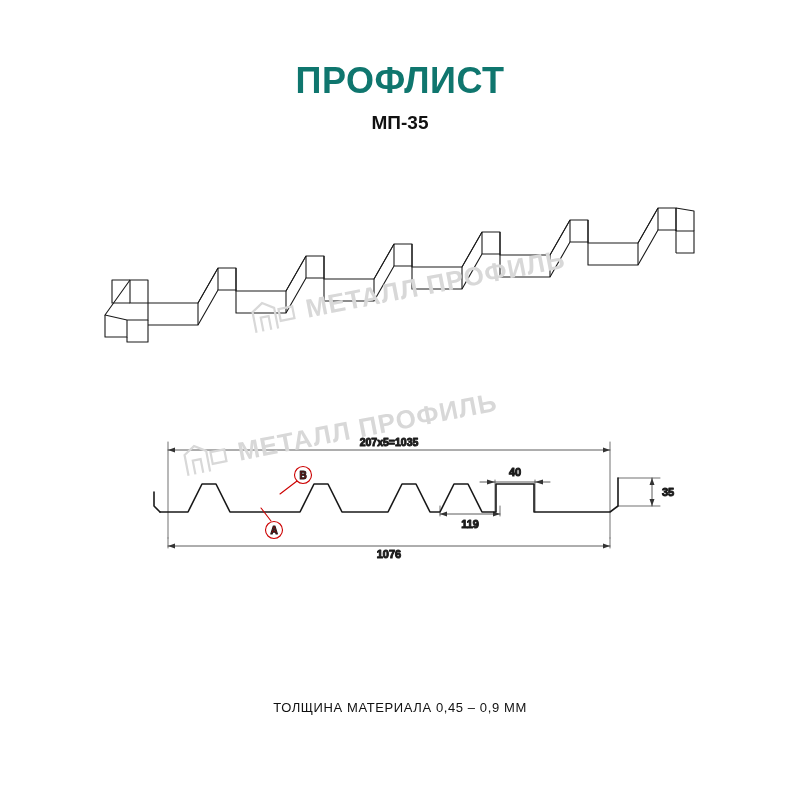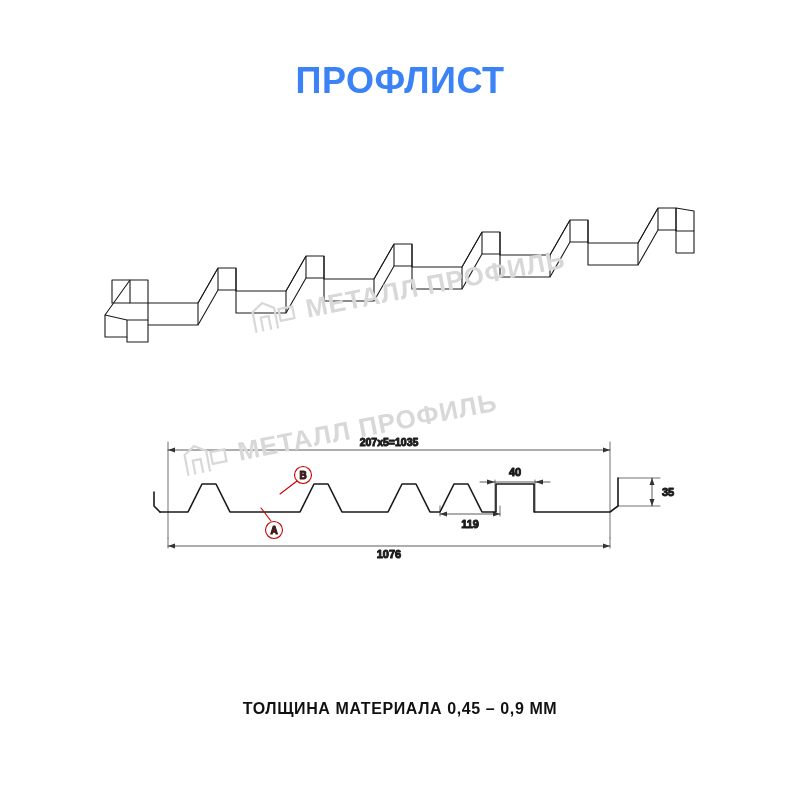--- a/index.html
+++ b/index.html
@@ -24,21 +24,21 @@
     top: 62px;
     left: 0;
     width: 800px;
     text-align: center;
   }
   .title {
     font-size: 36px;
     font-weight: bold;
     letter-spacing: 0.5px;
     line-height: 1.05;
-    color: #3b82f6;
+    color: #0f766e;
   }
   .subtitle {
     margin-top: 12px;
     font-size: 19px;
     font-weight: bold;
     color: #111111;
   }
   .iso-wrap {
     position: absolute;
     top: 185px;
@@ -53,22 +53,22 @@
     width: 540px;
     height: 160px;
     font-weight: bold;
   }
   .footer {
     position: absolute;
     top: 700px;
     left: 0;
     width: 800px;
     text-align: center;
-    font-size: 16px;
-    font-weight: bold;
+    font-size: 13px;
+    font-weight: normal;
     letter-spacing: 0.6px;
     color: #111111;
   }
   .wm {
     position: absolute;
     pointer-events: none;
     user-select: none;
     color: #d8d8d8;
     font-weight: bold;
     white-space: nowrap;
@@ -95,20 +95,21 @@
     font-family: "Liberation Sans", sans-serif;
   }
 </style>
 </head>
 <body>
 
 <div class="page">
 
   <div class="title-block">
     <div class="title">ПРОФЛИСТ</div>
+    <div class="subtitle">МП-35</div>
   </div>
 
   <div class="iso-wrap">
     <svg width="660" height="175" viewBox="0 0 660 175" fill="none" stroke="#1a1a1a" stroke-width="1.1" stroke-linejoin="round">
 
       <g>
 
         <path d="M35 130 L60 95 L78 95 L78 135 L57 135 Z"></path>
         <path d="M35 130 L35 152 L57 152 L57 135"></path>
         <path d="M78 135 L78 157 L57 157 L57 152"></path>

